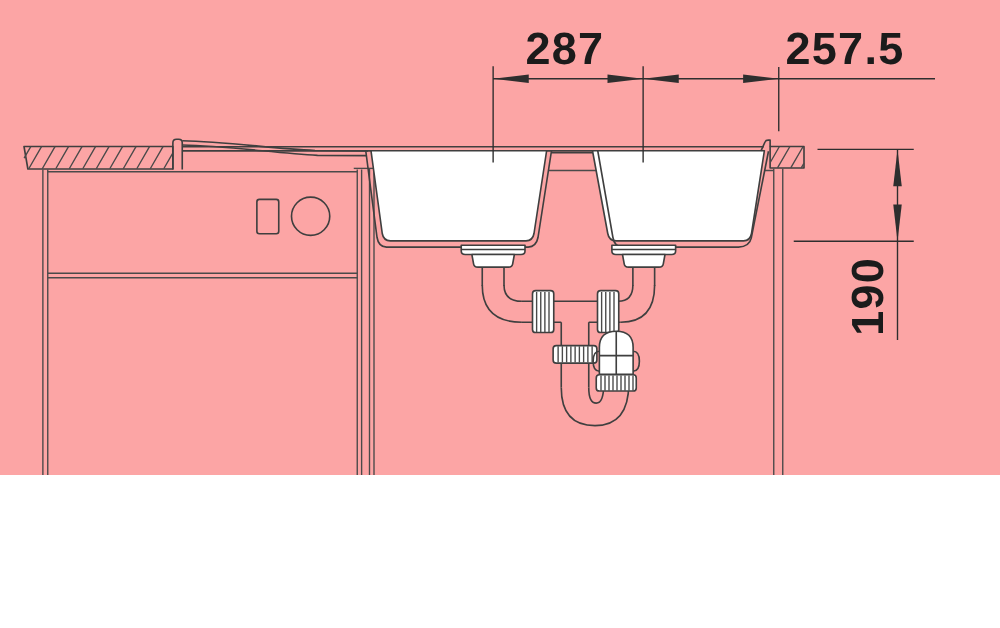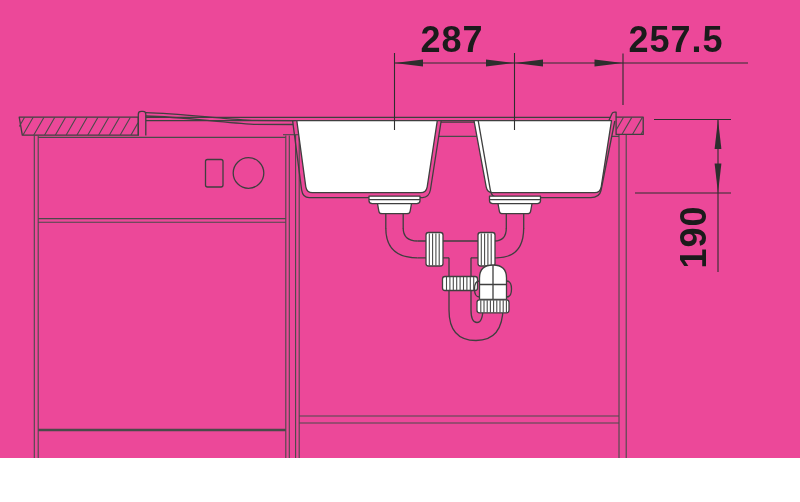--- a/index.html
+++ b/index.html
@@ -1,16 +1,16 @@
 <!DOCTYPE html>
 <html><head>
 <meta charset="utf-8">
 <style>
   html,body{margin:0;padding:0;background:#ffffff;}
-  .frame{width:800px;height:458px;position:relative;background:#ec4899;overflow:hidden;}
+  .frame{width:800px;height:380px;position:relative;background:#fca5a5;overflow:hidden;}
   svg{display:block;}
   .ln{stroke:#3f3f3f;stroke-width:1.3;fill:none;stroke-linecap:butt;stroke-linejoin:round;}
   .lnthin{stroke:#4a4a4a;stroke-width:1.1;fill:none;}
   .lnthick{stroke:#4a4a4a;stroke-width:2.4;fill:none;}
   .wh{fill:#ffffff;stroke:#3f3f3f;stroke-width:1.3;stroke-linejoin:round;}
   .dim{stroke:#2e2e2e;stroke-width:1.1;fill:none;}
   .arr{fill:#2e2e2e;stroke:none;}
   .dimtxt{font-family:"Liberation Sans",sans-serif;font-weight:bold;font-size:36px;
           letter-spacing:1px;fill:#1b1b1b;text-anchor:middle;}
 </style>

